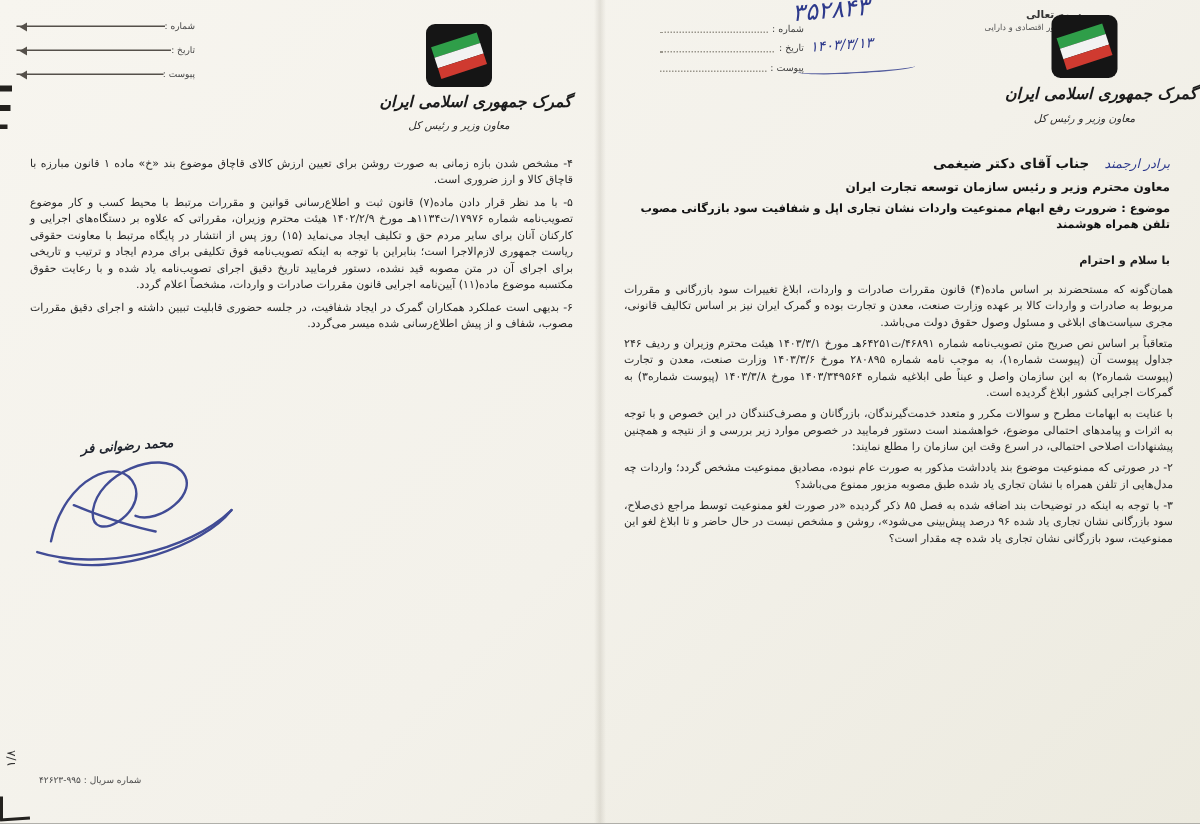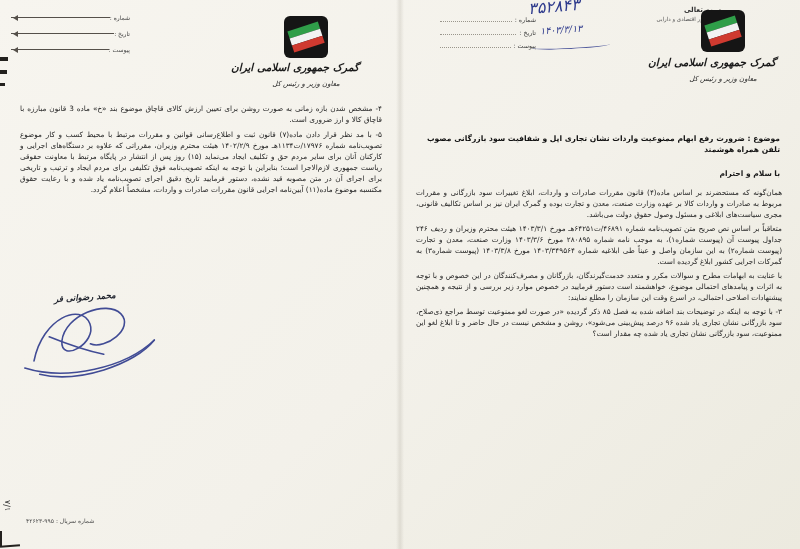--- a/index.html
+++ b/index.html
@@ -10,21 +10,21 @@
   .page--left{left:0}
   .page--right{left:400px}
   .seam{position:absolute;left:396px;top:0;width:8px;height:549px;
         background:linear-gradient(90deg,rgba(0,0,0,0),rgba(60,50,30,.10),rgba(0,0,0,0))}
 
   
   .emblem{position:absolute;width:46px;height:44px}
   .p1-emblem{left:300px;top:9px}
   .p2-emblem{left:283px;top:15px}
   .calli{font-family:"DejaVu Serif",serif;font-style:italic;font-weight:bold;color:#1b1b1b}
-  .orgname{position:absolute;width:150px;text-align:left;font-size:10.5px;letter-spacing:.5px}
+  .orgname{position:absolute;width:150px;text-align:right;font-size:10.5px;letter-spacing:.5px}
   .p1-orgname{left:248px;top:56px}
   .p2-orgname{left:231px;top:61px}
   .orgrole{position:absolute;width:150px;text-align:center;font-size:7px;color:#2a2a2a;
            font-family:"DejaVu Serif",serif;font-style:italic}
   .p1-orgrole{left:248px;top:75px}
   .p2-orgrole{left:231px;top:80px}
 
   
   .besmele{position:absolute;left:228px;top:6px;width:96px;text-align:right;direction:rtl;color:#333}
   .besmele .b1{font-size:7px;font-weight:bold}
@@ -112,22 +112,23 @@
       <g transform="translate(23,22) rotate(-18)">
         <rect x="-16" y="-11" width="32" height="7.4" fill="#2f9e49"></rect>
         <rect x="-16" y="-3.6" width="32" height="7.4" fill="#f2f2f2"></rect>
         <rect x="-16" y="3.8" width="32" height="7.4" fill="#cf3a30"></rect>
       </g>
     </svg>
     <div class="orgname calli p2-orgname">گمرک جمهوری اسلامی ایران</div>
     <div class="orgrole p2-orgrole">معاون وزیر و رئیس کل</div>
 
     <div class="txt p2-body">
-      <p>۴- مشخص شدن بازه زمانی به صورت روشن برای تعیین ارزش کالای قاچاق موضوع بند «خ» ماده 3 قانون مبارزه با قاچاق کالا و ارز ضروری است.</p>
+      <p>۴- مشخص شدن بازه زمانی به صورت روشن برای تعیین ارزش کالای قاچاق موضوع بند «خ» ماده ۱ قانون مبارزه با قاچاق کالا و ارز ضروری است.</p>
       <p>۵- با مد نظر قرار دادن ماده(۷) قانون ثبت و اطلاع‌رسانی قوانین و مقررات مرتبط با محیط کسب و کار موضوع تصویب‌نامه شماره ۱۷۹۷۶/ت۱۱۳۴هـ مورخ ۱۴۰۲/۲/۹ هیئت محترم وزیران، مقرراتی که علاوه بر دستگاه‌های اجرایی و کارکنان آنان برای سایر مردم حق و تکلیف ایجاد می‌نماید (۱۵) روز پس از انتشار در پایگاه مرتبط با معاونت حقوقی ریاست جمهوری لازم‌الاجرا است؛ بنابراین با توجه به اینکه تصویب‌نامه فوق تکلیفی برای مردم ایجاد و ترتیب و تاریخی برای اجرای آن در متن مصوبه قید نشده، دستور فرمایید تاریخ دقیق اجرای تصویب‌نامه یاد شده و با رعایت حقوق مکتسبه موضوع ماده(۱۱) آیین‌نامه اجرایی قانون مقررات صادرات و واردات، مشخصاً اعلام گردد.</p>
+      <p>۶- بدیهی است عملکرد همکاران گمرک در ایجاد شفافیت، در جلسه حضوری قابلیت تبیین داشته و اجرای دقیق مقررات مصوب، شفاف و از پیش اطلاع‌رسانی شده میسر می‌گردد.</p>
     </div>
 
     <div class="signature">
       <div class="sig-name hand">محمد رضوانی فر</div>
       <svg class="sig-scribble" viewBox="0 0 158 86">
         <g fill="none" stroke="#2e3a8c" stroke-width="1.6" stroke-linecap="round">
           <path d="M 22 56 C 36 14, 76 4, 82 26 C 87 46, 48 62, 52 40 C 58 14, 102 4, 114 20 C 126 36, 94 54, 80 46"></path>
           <path d="M 12 62 C 52 80, 112 74, 144 50"></path>
           <path d="M 144 50 C 122 72, 62 84, 26 70"></path>
           <path d="M 40 34 C 58 44, 74 52, 92 58"></path>
@@ -171,28 +172,36 @@
       <rect x="1" y="1" width="44" height="42" rx="6" fill="#151515"></rect>
       <g transform="translate(23,22) rotate(-18)">
         <rect x="-16" y="-11" width="32" height="7.4" fill="#2f9e49"></rect>
         <rect x="-16" y="-3.6" width="32" height="7.4" fill="#f2f2f2"></rect>
         <rect x="-16" y="3.8" width="32" height="7.4" fill="#cf3a30"></rect>
       </g>
     </svg>
     <div class="orgname calli p1-orgname">گمرک جمهوری اسلامی ایران</div>
     <div class="orgrole p1-orgrole">معاون وزیر و رئیس کل</div>
 
+    <div class="addr">
+      <div>
+        <span class="prefix hand">برادر ارجمند</span>
+        <span class="name">جناب آقای دکتر ضیغمی</span>
+      </div>
+      <div class="role">معاون محترم وزیر و رئیس سازمان توسعه تجارت ایران</div>
+    </div>
 
     <div class="subject">موضوع : ضرورت رفع ابهام ممنوعیت واردات نشان تجاری اپل و شفافیت سود بازرگانی مصوب تلفن همراه هوشمند</div>
     <div class="greeting">با سلام و احترام</div>
 
     <div class="txt p1-body">
       <p>همان‌گونه که مستحضرند بر اساس ماده(۴) قانون مقررات صادرات و واردات، ابلاغ تغییرات سود بازرگانی و مقررات مربوط به صادرات و واردات کالا بر عهده وزارت صنعت، معدن و تجارت بوده و گمرک ایران نیز بر اساس تکالیف قانونی، مجری سیاست‌های ابلاغی و مسئول وصول حقوق دولت می‌باشد.</p>
       <p>متعاقباً بر اساس نص صریح متن تصویب‌نامه شماره ۴۶۸۹۱/ت۶۴۲۵۱هـ مورخ ۱۴۰۳/۳/۱ هیئت محترم وزیران و ردیف ۲۴۶ جداول پیوست آن (پیوست شماره۱)، به موجب نامه شماره ۲۸۰۸۹۵ مورخ ۱۴۰۳/۳/۶ وزارت صنعت، معدن و تجارت (پیوست شماره۲) به این سازمان واصل و عیناً طی ابلاغیه شماره ۱۴۰۳/۳۴۹۵۶۴ مورخ ۱۴۰۳/۳/۸ (پیوست شماره۳) به گمرکات اجرایی کشور ابلاغ گردیده است.</p>
       <p>با عنایت به ابهامات مطرح و سوالات مکرر و متعدد خدمت‌گیرندگان، بازرگانان و مصرف‌کنندگان در این خصوص و با توجه به اثرات و پیامدهای احتمالی موضوع، خواهشمند است دستور فرمایید در خصوص موارد زیر بررسی و از نتیجه و همچنین پیشنهادات اصلاحی احتمالی، در اسرع وقت این سازمان را مطلع نمایند:</p>
+      <p>۲- در صورتی که ممنوعیت موضوع بند یادداشت مذکور به صورت عام نبوده، مصادیق ممنوعیت مشخص گردد؛ واردات چه مدل‌هایی از تلفن همراه با نشان تجاری یاد شده طبق مصوبه مزبور ممنوع می‌باشد؟</p>
       <p>۳- با توجه به اینکه در توضیحات بند اضافه شده به فصل ۸۵ ذکر گردیده «در صورت لغو ممنوعیت توسط مراجع ذی‌صلاح، سود بازرگانی نشان تجاری یاد شده ۹۶ درصد پیش‌بینی می‌شود»، روشن و مشخص نیست در حال حاضر و تا ابلاغ لغو این ممنوعیت، سود بازرگانی نشان تجاری یاد شده چه مقدار است؟</p>
     </div>
   </div>
 
   <div class="artifact a1"></div>
   <div class="artifact a2"></div>
   <div class="artifact a3"></div>
   <div class="artifact a4"></div>
   <div class="artifact a5"></div>
 </div>

